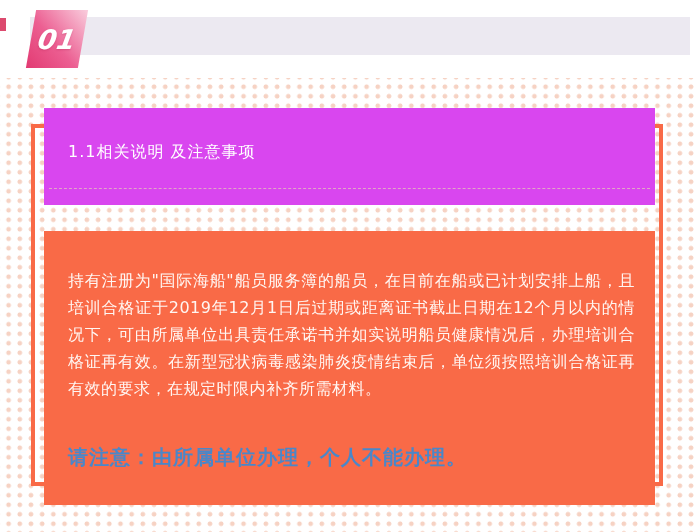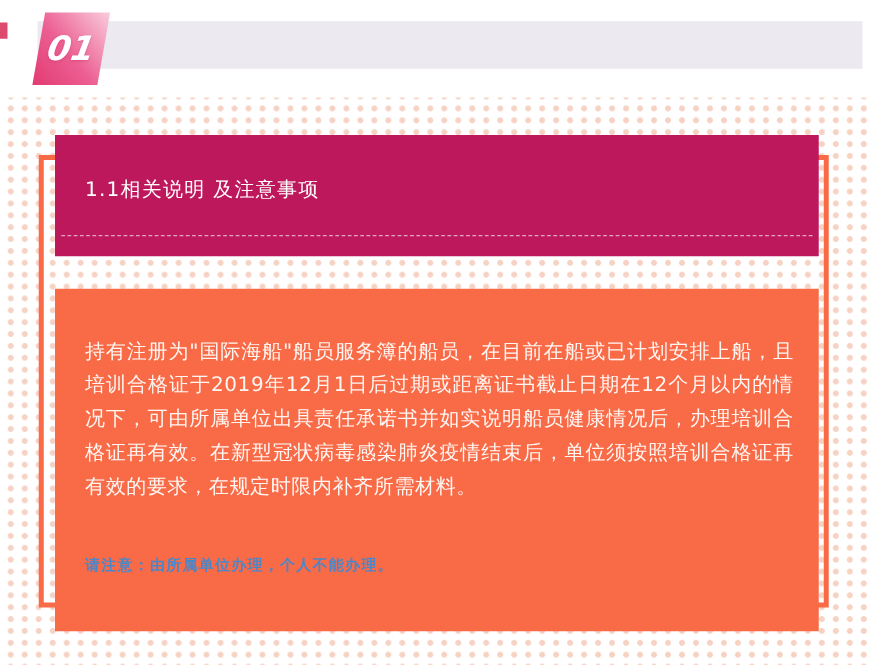--- a/index.html
+++ b/index.html
@@ -35,41 +35,41 @@
     color:#ffffff;font-size:27px;font-weight:bold;font-style:italic;line-height:1;
     text-shadow:0 1px 2px rgba(180,30,80,0.35);
   }
   
   .frame{
     position:absolute;left:31px;top:124px;width:624px;height:354px;
     border:4px solid #F96A47;background:transparent;
   }
   
   .banner{
-    position:absolute;left:44px;top:108px;width:611px;height:97px;background:#be185d;
+    position:absolute;left:44px;top:108px;width:611px;height:97px;background:#d946ef;
   }
   .banner-text{
     position:absolute;left:24px;top:34px;color:#ffffff;font-size:16px;
     letter-spacing:1px;white-space:nowrap;
   }
   .banner-divider{
     position:absolute;left:5px;right:5px;bottom:16px;height:0;
     border-top:1px dashed #E2A6C4;
   }
   
   .panel{
     position:absolute;left:44px;top:231px;width:611px;height:274px;background:#F96A47;
     box-sizing:border-box;padding:36px 20px 0 24px;
   }
   .panel-paragraph{
     margin:0;color:#FFF6F2;font-size:16px;line-height:27px;
     text-align:justify;letter-spacing:0.5px;
   }
   .panel-note{
-    margin:42px 0 0 0;color:#4A87C9;font-size:12px;font-weight:bold;letter-spacing:1px;
+    margin:42px 0 0 0;color:#4A87C9;font-size:20px;font-weight:bold;letter-spacing:1px;
     white-space:nowrap;
   }
 </style>
 </head>
 <body>
 
 <div class="page">
 
   <div class="dots"></div>
 

